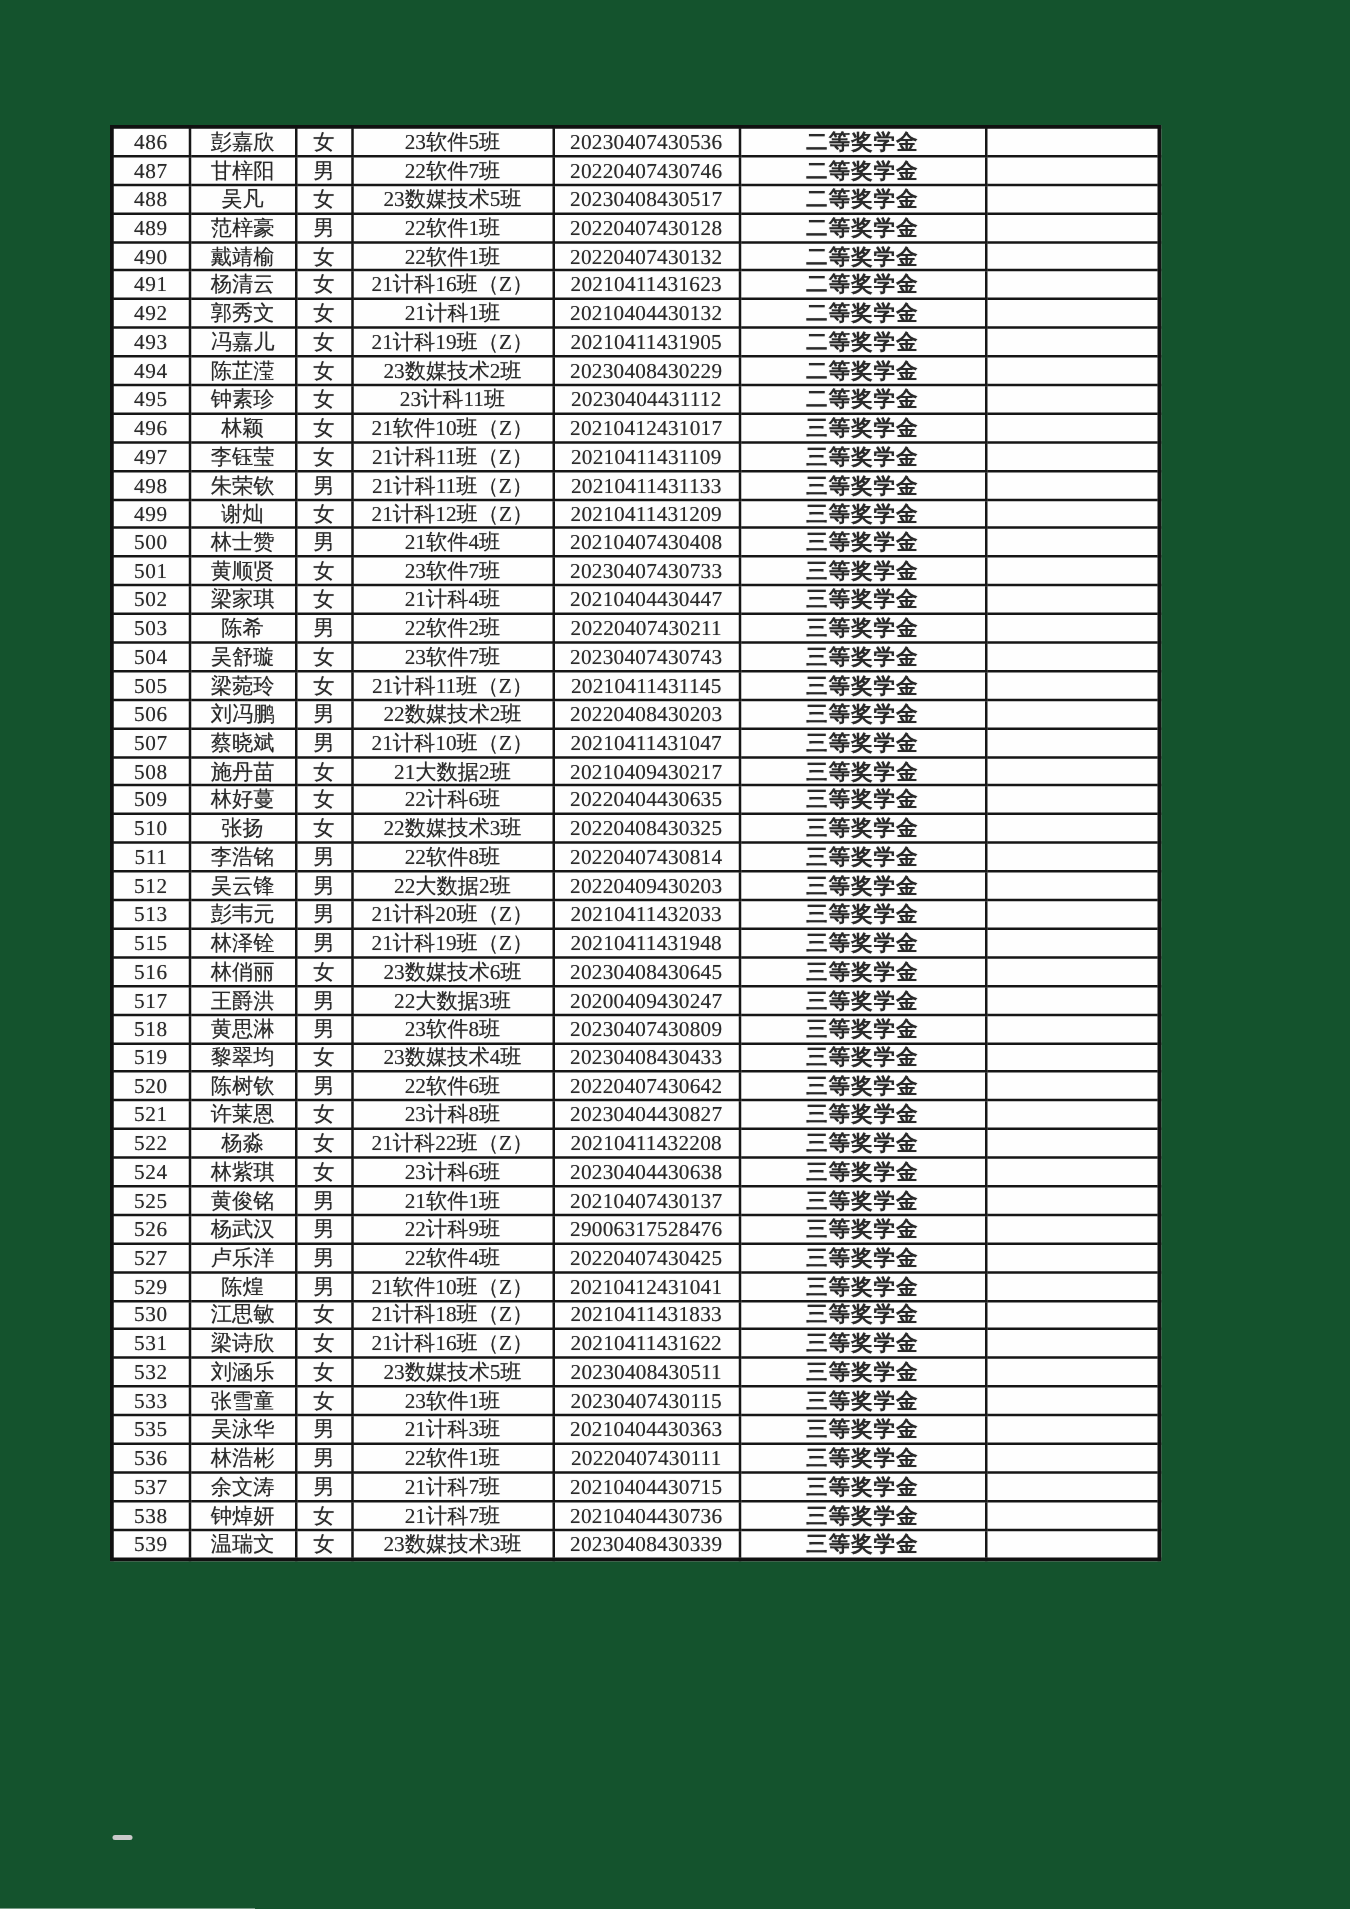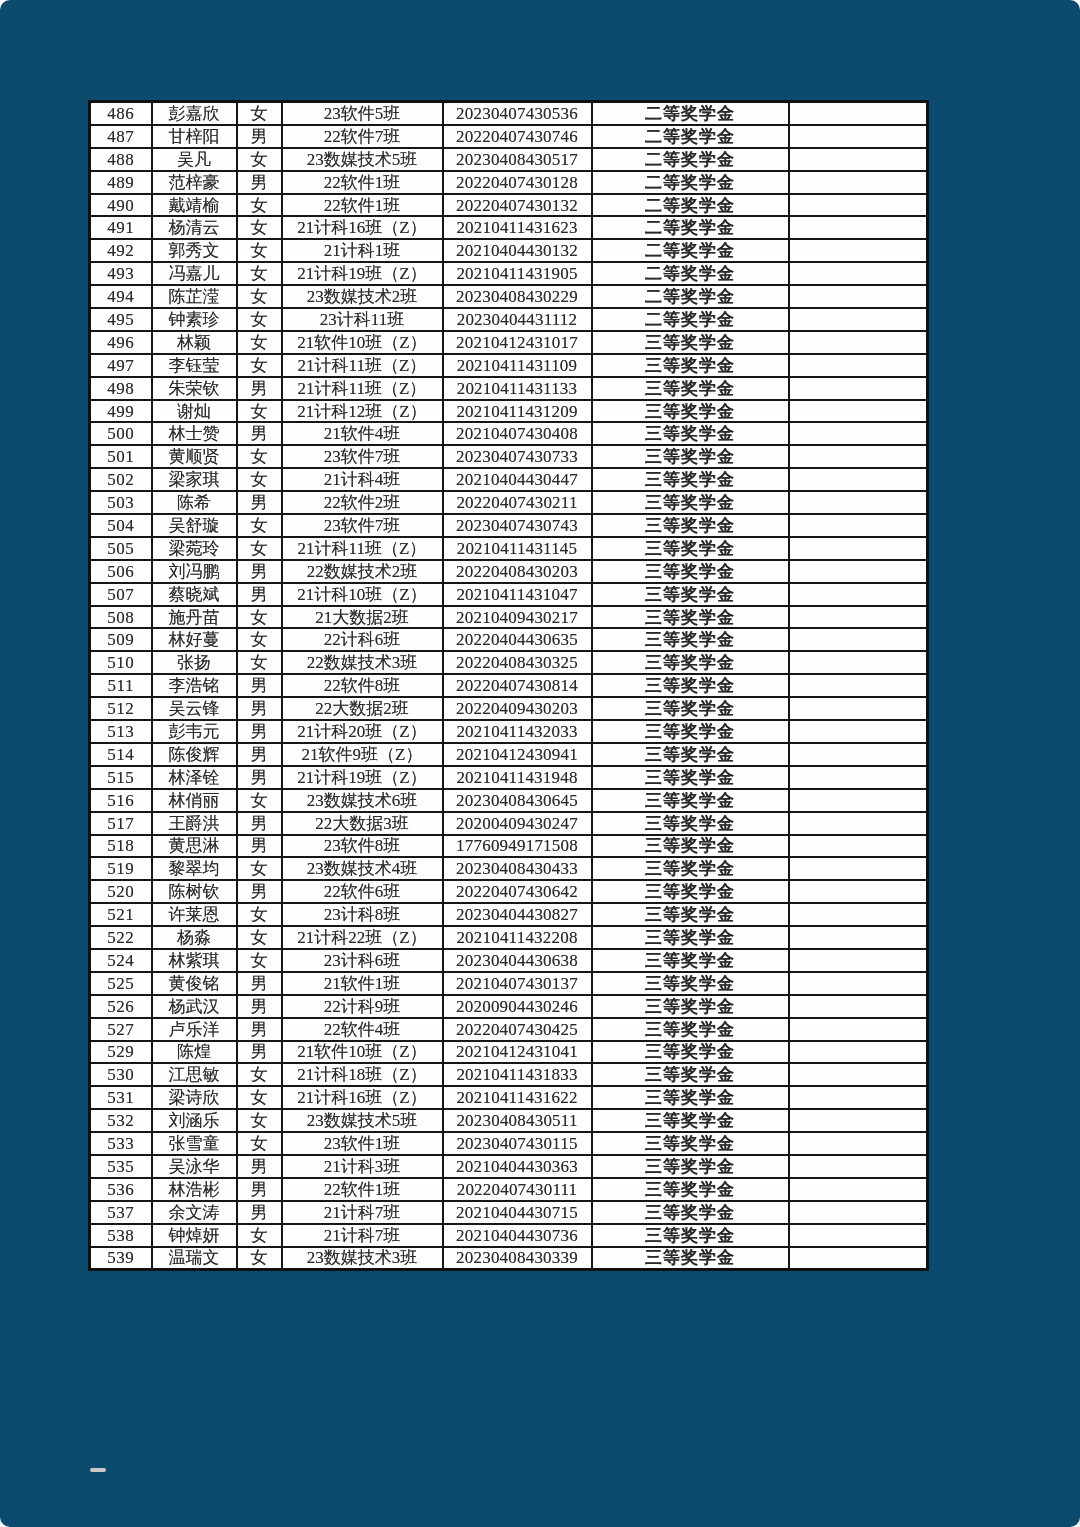--- a/index.html
+++ b/index.html
@@ -8,22 +8,21 @@
     width: 1080px;
     height: 1527px;
     background: #fdfdfd;
     font-family: "Liberation Serif", "DejaVu Serif", serif;
   }
   .page {
     position: relative;
     width: 1080px;
     height: 1527px;
     overflow: hidden;
-    background: #0c4a6e;
-    border-radius: 10px;
+    background: #14532d;
   }
   table.roster {
     position: absolute;
     left: 88px;
     top: 100px;
     width: 838px;
     border-collapse: collapse;
     table-layout: fixed;
     background: #fefefe;
   }
@@ -316,29 +315,20 @@
         <tr>
           <td class="c0">513</td>
           <td class="c1">彭韦元</td>
           <td class="c2">男</td>
           <td class="c3">21计科20班（Z）</td>
           <td class="c4">20210411432033</td>
           <td class="c5">三等奖学金</td>
           <td class="c6"></td>
         </tr>
         <tr>
-          <td class="c0">514</td>
-          <td class="c1">陈俊辉</td>
-          <td class="c2">男</td>
-          <td class="c3">21软件9班（Z）</td>
-          <td class="c4">20210412430941</td>
-          <td class="c5">三等奖学金</td>
-          <td class="c6"></td>
-        </tr>
-        <tr>
           <td class="c0">515</td>
           <td class="c1">林泽铨</td>
           <td class="c2">男</td>
           <td class="c3">21计科19班（Z）</td>
           <td class="c4">20210411431948</td>
           <td class="c5">三等奖学金</td>
           <td class="c6"></td>
         </tr>
         <tr>
           <td class="c0">516</td>
@@ -356,21 +346,21 @@
           <td class="c3">22大数据3班</td>
           <td class="c4">20200409430247</td>
           <td class="c5">三等奖学金</td>
           <td class="c6"></td>
         </tr>
         <tr>
           <td class="c0">518</td>
           <td class="c1">黄思淋</td>
           <td class="c2">男</td>
           <td class="c3">23软件8班</td>
-          <td class="c4">17760949171508</td>
+          <td class="c4">20230407430809</td>
           <td class="c5">三等奖学金</td>
           <td class="c6"></td>
         </tr>
         <tr>
           <td class="c0">519</td>
           <td class="c1">黎翠均</td>
           <td class="c2">女</td>
           <td class="c3">23数媒技术4班</td>
           <td class="c4">20230408430433</td>
           <td class="c5">三等奖学金</td>
@@ -419,21 +409,21 @@
           <td class="c3">21软件1班</td>
           <td class="c4">20210407430137</td>
           <td class="c5">三等奖学金</td>
           <td class="c6"></td>
         </tr>
         <tr>
           <td class="c0">526</td>
           <td class="c1">杨武汉</td>
           <td class="c2">男</td>
           <td class="c3">22计科9班</td>
-          <td class="c4">20200904430246</td>
+          <td class="c4">29006317528476</td>
           <td class="c5">三等奖学金</td>
           <td class="c6"></td>
         </tr>
         <tr>
           <td class="c0">527</td>
           <td class="c1">卢乐洋</td>
           <td class="c2">男</td>
           <td class="c3">22软件4班</td>
           <td class="c4">20220407430425</td>
           <td class="c5">三等奖学金</td>

